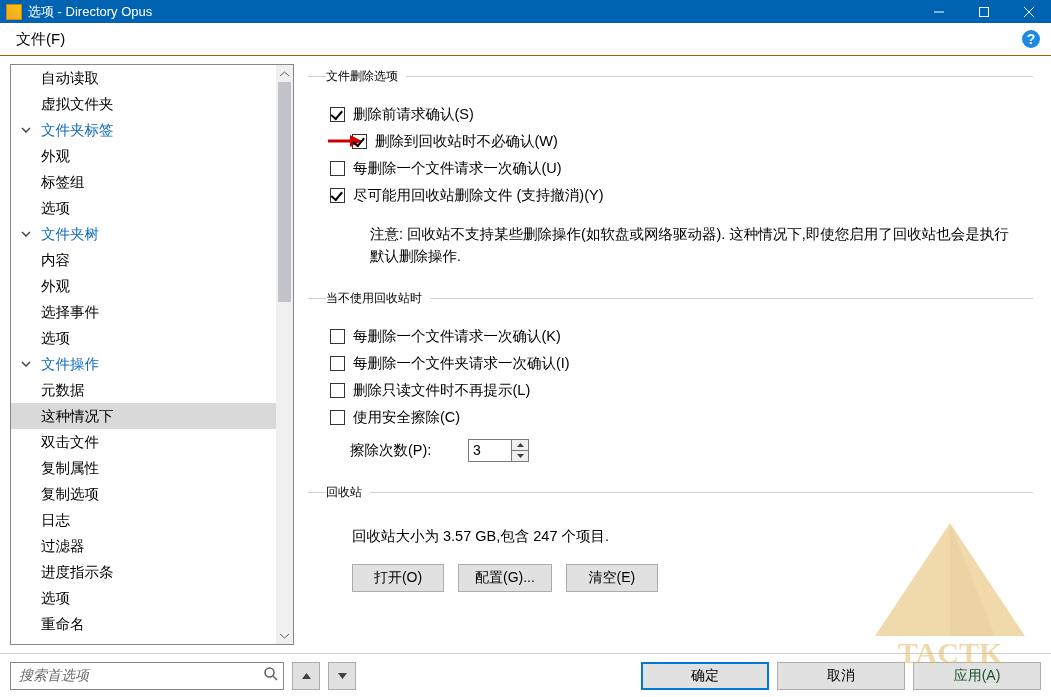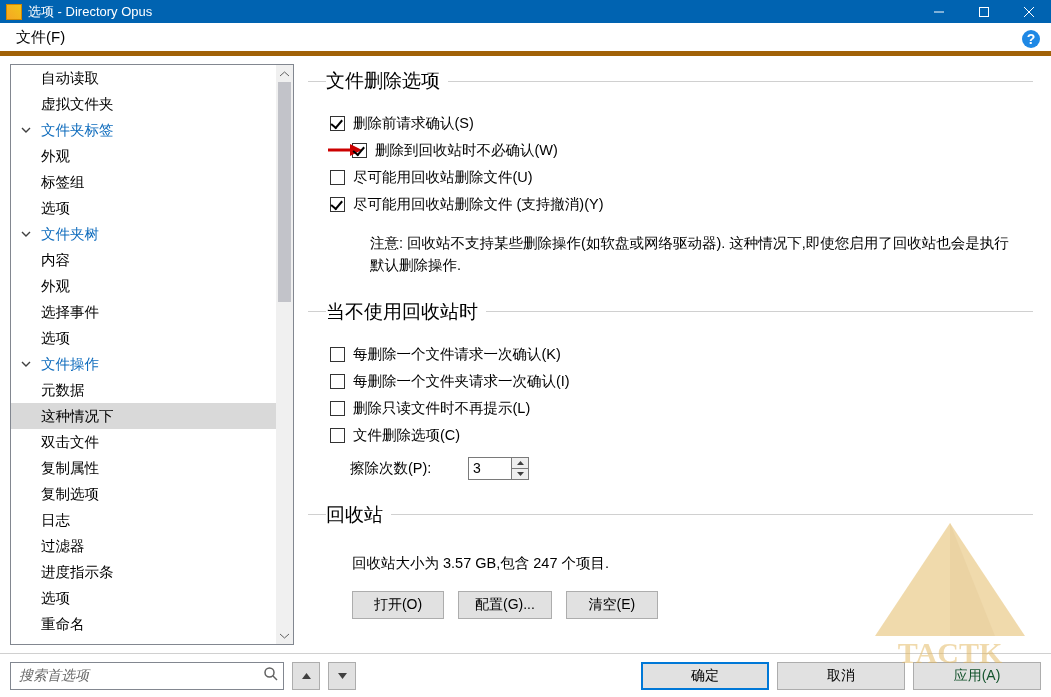--- a/index.html
+++ b/index.html
@@ -7,21 +7,21 @@
   body { width: 1051px; height: 697px; overflow: hidden; background: #fff; position: relative; }
 
   
   .titlebar { height: 23px; background: #0063b1; color: #fff; display: flex; align-items: center; padding: 0 0 0 6px; }
   .titlebar .app-icon { width: 16px; height: 16px; margin-right: 6px; background: linear-gradient(45deg,#f6a623,#f0c419); border:1px solid #d18800; }
   .titlebar .title-text { flex: 1; font-size: 13px; }
   .titlebar .winbtn { width: 45px; height: 25px; display:flex; align-items:center; justify-content:center; color:#fff; }
   .winbtn svg { width:10px; height:10px; stroke:#fff; stroke-width:1; fill:none; }
 
   
-  .menubar { height: 33px; background: #fff; border-bottom: 5px solid #a16207; display:flex; align-items:center; padding: 0 10px; position:relative; }
+  .menubar { height: 33px; background: #fff; border-bottom: 1px solid #a16207; display:flex; align-items:center; padding: 0 10px; position:relative; }
   .menubar .menu-item { padding: 4px 6px; font-size: 15px; }
   .menubar .help-icon { position:absolute; right:10px; top:6px; width:20px; height:20px; }
 
   
   .main { display:flex; height: calc(697px - 25px - 33px - 44px); }
   .sidebar { width: 300px; padding: 8px 6px 6px 10px; }
   .tree-wrap { border:1px solid #828790; height: 100%; position:relative; overflow:hidden; background:#fff; }
   .tree-scroll { position:absolute; right:0; top:0; width:17px; height:100%; background:#f0f0f0; display:flex; flex-direction:column; }
   .tree-scroll .arrow { height:17px; display:flex; align-items:center; justify-content:center; background:#f0f0f0; }
   .tree-scroll .track { flex:1; background:#f0f0f0; position:relative; }
@@ -30,21 +30,21 @@
 
   .tree-item { height:26px; line-height:26px; padding-left: 30px; white-space:nowrap; font-size:14.5px; }
   .tree-item.level2 { padding-left: 30px; }
   .tree-item.group { color:#0f6cbd; padding-left: 30px; position:relative; }
   .tree-item.group .chev { position:absolute; left:10px; top:8px; }
   .tree-item.selected { background:#d9d9d9; }
 
   .content { flex:1; padding: 12px 18px 10px 8px; position:relative; }
 
   fieldset.group { border:1px solid #d0d0d0; border-left:none; border-right:none; border-bottom:none; margin:0 0 22px 0; padding: 16px 0 0 22px; position:relative; }
-  fieldset.group > legend { font-size:19px; padding: 0 8px 0 0; margin-left:-4px; }
+  fieldset.group > legend { font-size:12px; padding: 0 8px 0 0; margin-left:-4px; }
 
   .check-row { display:flex; align-items:center; height:27px; position:relative; padding-left: 0; }
   .check-row.indent { padding-left: 22px; }
   .check-box { width:15px; height:15px; border:1px solid #333; margin-right:8px; display:flex; align-items:center; justify-content:center; flex-shrink:0; background:#fff; }
   .check-box.checked::after { content:""; width:9px; height:5px; border-left:2px solid #000; border-bottom:2px solid #000; transform: rotate(-50deg) translate(0,-1px); }
   .check-row .lbl { font-size:14.5px; }
 
   .arrow-ptr { position:absolute; left:-2px; top:6px; }
   .arrow-ptr svg { width:34px; height:14px; }
 
@@ -183,21 +183,21 @@
           <svg viewBox="0 0 34 14">
               <line x1="0" y1="7" x2="24" y2="7" stroke="#cc0000" stroke-width="3"></line>
               <polygon points="22,1 34,7 22,13" fill="#cc0000"></polygon>
             </svg>
         </span>
         <div class="check-box checked"></div>
         <span class="lbl">删除到回收站时不必确认(W)</span>
       </div>
       <div class="check-row">
         <div class="check-box"></div>
-        <span class="lbl">尽可能用回收站删除文件(U)</span>
+        <span class="lbl">每删除一个文件请求一次确认(U)</span>
       </div>
       <div class="check-row">
         <div class="check-box checked"></div>
         <span class="lbl">尽可能用回收站删除文件 (支持撤消)(Y)</span>
       </div>
       <div class="note">注意: 回收站不支持某些删除操作(如软盘或网络驱动器). 这种情况下,即使您启用了回收站也会是执行默认删除操作.</div>
     </fieldset>
 
     <fieldset class="group">
       <legend>当不使用回收站时</legend>
@@ -208,21 +208,21 @@
       <div class="check-row">
         <div class="check-box"></div>
         <span class="lbl">每删除一个文件夹请求一次确认(I)</span>
       </div>
       <div class="check-row">
         <div class="check-box"></div>
         <span class="lbl">删除只读文件时不再提示(L)</span>
       </div>
       <div class="check-row">
         <div class="check-box"></div>
-        <span class="lbl">文件删除选项(C)</span>
+        <span class="lbl">使用安全擦除(C)</span>
       </div>
       <div class="spin-row">
         <span class="spin-label">擦除次数(P):</span>
         <div class="spin-input">
           <input type="text" value="3" style="">
           <div class="spin-btns">
             <div>
                 <svg width="7" height="4">
                   <polygon points="3.5,0 7,4 0,4" fill="#404040"></polygon>
                 </svg>

